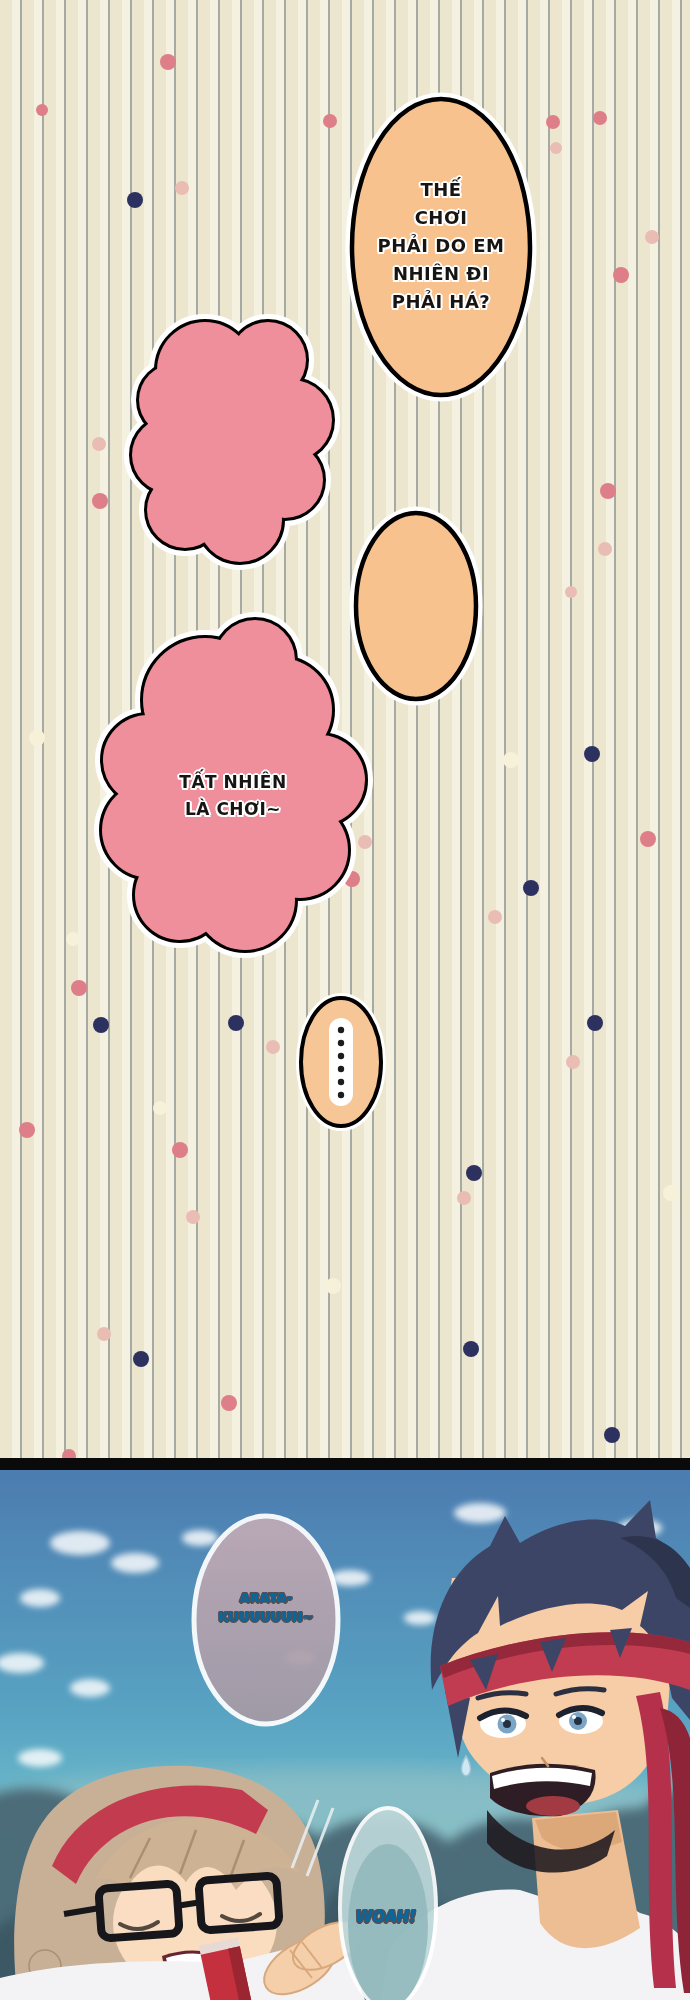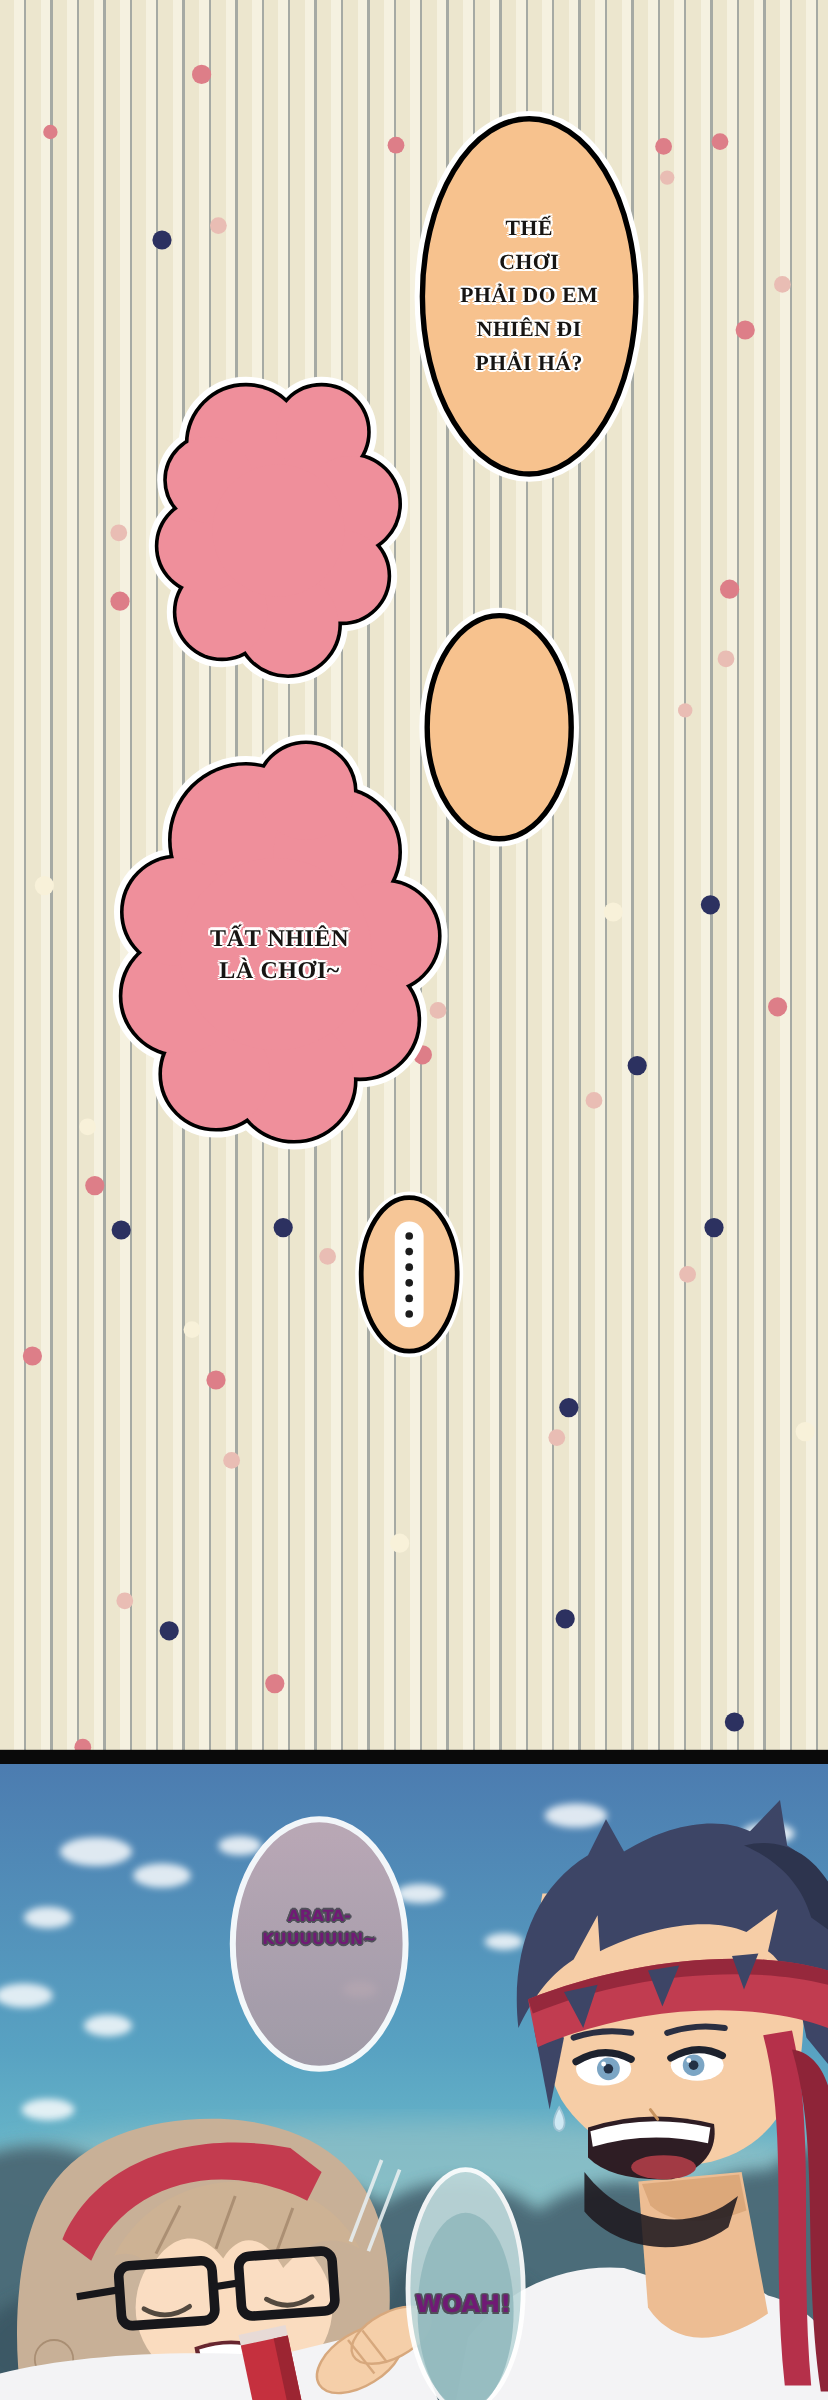--- a/index.html
+++ b/index.html
@@ -14,32 +14,32 @@
       #f5f1e0 12px, #f5f1e0 20px,
       #a6aaa4 20px, #a6aaa4 22px);}
   .dot{position:absolute;border-radius:50%;}
 
   #bubble-svg{position:absolute;left:0;top:0;z-index:3;}
   #bottom-panel{position:absolute;left:0;top:1458px;z-index:2;}
 
   .btext{position:absolute;z-index:5;text-align:center;font-weight:bold;
     color:#171513;letter-spacing:.5px;
     text-shadow:-2px 0 0 #fff,2px 0 0 #fff,0 -2px 0 #fff,0 2px 0 #fff,
-      -1.5px -1.5px 0 #fff,1.5px -1.5px 0 #fff,-1.5px 1.5px 0 #fff,1.5px 1.5px 0 #fff;font-family:Liberation Serif, serif;}
+      -1.5px -1.5px 0 #fff,1.5px -1.5px 0 #fff,-1.5px 1.5px 0 #fff,1.5px 1.5px 0 #fff;}
   .btext div{white-space:nowrap;}
   #t1{left:346px;top:176px;width:190px;font-size:18px;line-height:28px;}
   #t2{left:150px;top:416px;width:160px;font-size:22px;line-height:29px;}
   #t3{left:346px;top:552px;width:140px;font-size:18px;line-height:26px;}
-  #t4{left:108px;top:769px;width:250px;font-size:20px;line-height:27px;}
-
-  .wtext{position:absolute;z-index:6;text-align:center;font-weight:bold;color:#701a75;
+  #t4{left:108px;top:769px;width:250px;font-size:17px;line-height:27px;}
+
+  .wtext{position:absolute;z-index:6;text-align:center;font-weight:bold;color:#0369a1;
     text-shadow:-1.5px 0 0 #50505a,1.5px 0 0 #50505a,0 -1.5px 0 #50505a,0 1.5px 0 #50505a,
       -1px -1px 0 #50505a,1px -1px 0 #50505a,-1px 1px 0 #50505a,1px 1px 0 #50505a;}
   #t6{left:196px;top:1588px;width:140px;font-size:13px;line-height:19px;}
-  #t7{left:336px;top:1908px;width:100px;font-size:20px;}
+  #t7{left:336px;top:1908px;width:100px;font-size:15px;font-style:italic;}
 </style>
 </head>
 <body>
 
 <div id="stage">
 
   <div id="stripes"></div>
   <div id="dots-layer">
       <div class="dot" style="left: 160px; top: 54px; width: 16px; height: 16px; background: rgb(221, 126, 136);"></div>
       <div class="dot" style="left: 36px; top: 104px; width: 12px; height: 12px; background: rgb(221, 126, 136);"></div>

